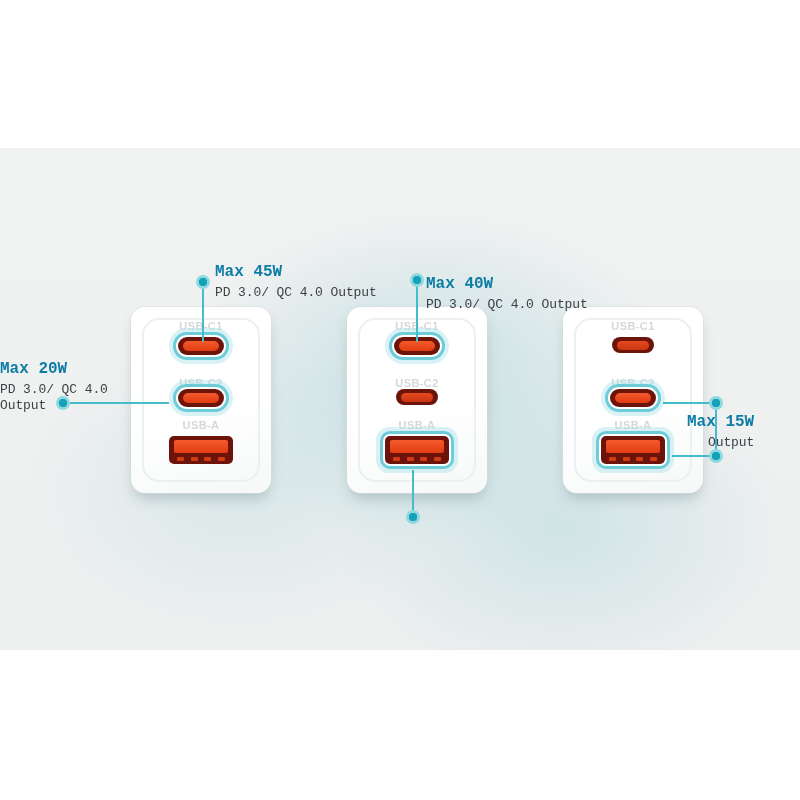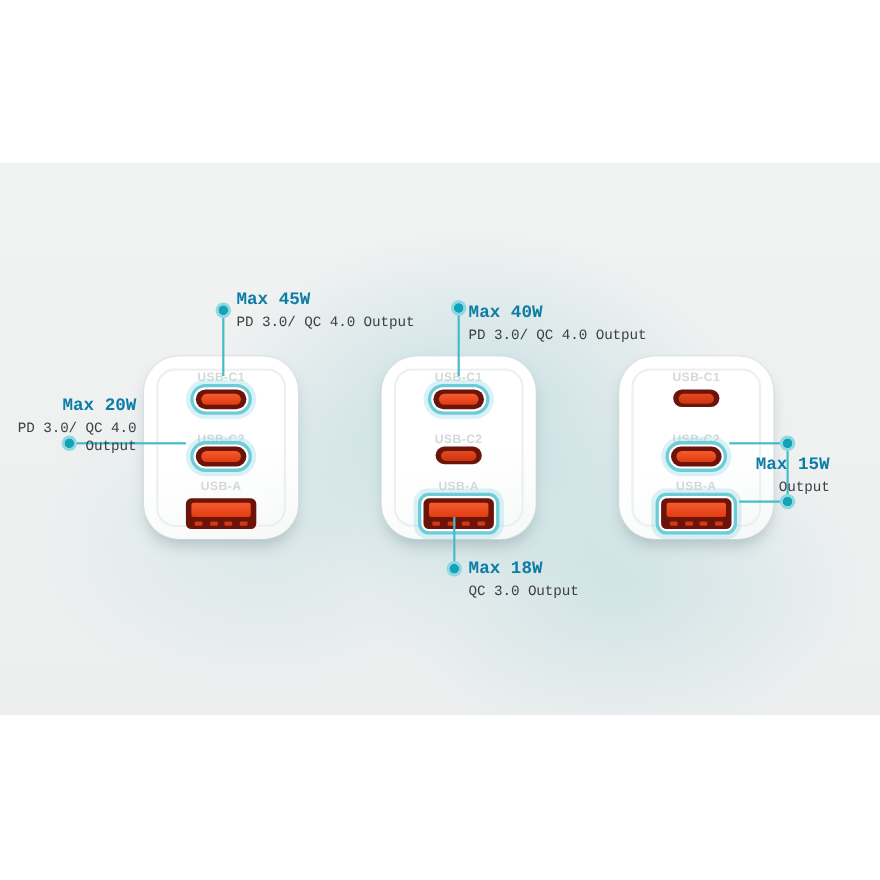--- a/index.html
+++ b/index.html
@@ -13,23 +13,23 @@
   .band{
     position:absolute;left:0;top:148px;width:800px;height:502px;
     background:
       radial-gradient(ellipse 340px 230px at 430px 230px, rgba(165,210,215,.55), rgba(165,210,215,0) 72%),
       radial-gradient(ellipse 320px 210px at 560px 380px, rgba(165,210,215,.42), rgba(165,210,215,0) 72%),
       radial-gradient(ellipse 300px 200px at 240px 340px, rgba(165,210,215,.28), rgba(165,210,215,0) 72%),
       linear-gradient(180deg,#f1f2f2,#edefef);
   }
   
   .charger{
-    position:absolute;width:140px;height:166px;top:176px;z-index:1;
+    position:absolute;width:140px;height:186px;top:159px;z-index:1;
     background:linear-gradient(165deg,#ffffff 55%,#f6f8f8);
-    border-radius:32px;
+    border-radius:14px;
     box-shadow:0 0 0 1px rgba(214,220,222,.55), 0 8px 14px -3px rgba(120,142,148,.45);
   }
   .charger::before{
     content:"";position:absolute;inset:11px;border-radius:17px;
     border:2px solid #edf0f1;
   }
   .c1{left:131px}.c2{left:347px}.c3{left:563px}
   .plabel{
     position:absolute;left:0;width:100%;text-align:center;
     font-size:11px;font-weight:600;letter-spacing:.4px;color:#d5d7d9;
@@ -53,21 +53,21 @@
   .porta .tongue{position:absolute;left:5px;right:5px;top:4px;height:13px;border-radius:2px;
     background:linear-gradient(180deg,#f55a2d,#e23d10);}
   .porta .pins{position:absolute;left:8px;right:8px;bottom:3px;height:4px;display:flex;justify-content:space-between;}
   .porta .pins i{width:7px;height:4px;background:#cf3b12;border-radius:1px;}
   
   .hl{box-shadow:0 0 0 2px #ffffff, 0 0 0 5px #6eccd8, 0 0 0 9px rgba(160,222,230,.4);}
   
   .ann{position:absolute;z-index:5;font-family:Liberation Mono, monospace;}
   .ann .t{font-size:16px;font-weight:700;color:#0e7da6;line-height:19px;}
   .ann .s{font-size:13px;font-weight:500;color:#3d3f44;line-height:16px;margin-top:3px;letter-spacing:-.1px;}
-  .alignr{text-align:right;margin-left:16px;}
+  .alignr{}
   
   .ln{position:absolute;background:#44bcca;z-index:3;}
   .dot{
     position:absolute;width:14px;height:14px;border-radius:50%;z-index:4;
     background:radial-gradient(circle,#14a2b9 0 4px,#8fd8e1 4.5px 7px);
   }
 </style>
 </head>
 <body>
 
@@ -151,24 +151,20 @@
     <div class="ln" style="left:63px;top:254px;width:106px;height:2px;"></div>
     <div class="dot" style="left:56px;top:248px;"></div>
 
     <div class="ann" style="left:426px;top:127px;">
       <div class="t">Max 40W</div>
       <div class="s">PD 3.0/ QC 4.0 Output</div>
     </div>
     <div class="ln" style="left:416px;top:132px;width:2px;height:62px;"></div>
     <div class="dot" style="left:410px;top:125px;"></div>
 
-    <div class="ann" style="left:426px;top:360px;">
-      <div class="t">Max 18W</div>
-      <div class="s">QC 3.0 Output</div>
-    </div>
     <div class="ln" style="left:412px;top:322px;width:2px;height:46px;"></div>
     <div class="dot" style="left:406px;top:362px;"></div>
 
     <div class="ann" style="left:687px;top:265px;text-align:right;">
       <div class="t">Max 15W</div>
       <div class="s">Output</div>
     </div>
     <div class="ln" style="left:663px;top:254px;width:53px;height:2px;"></div>
     <div class="ln" style="left:715px;top:254px;width:2px;height:55px;"></div>
     <div class="ln" style="left:672px;top:307px;width:44px;height:2px;"></div>

